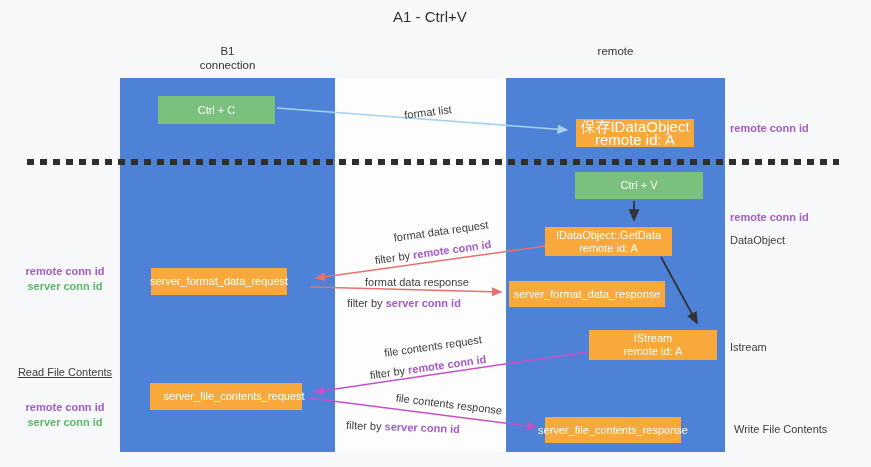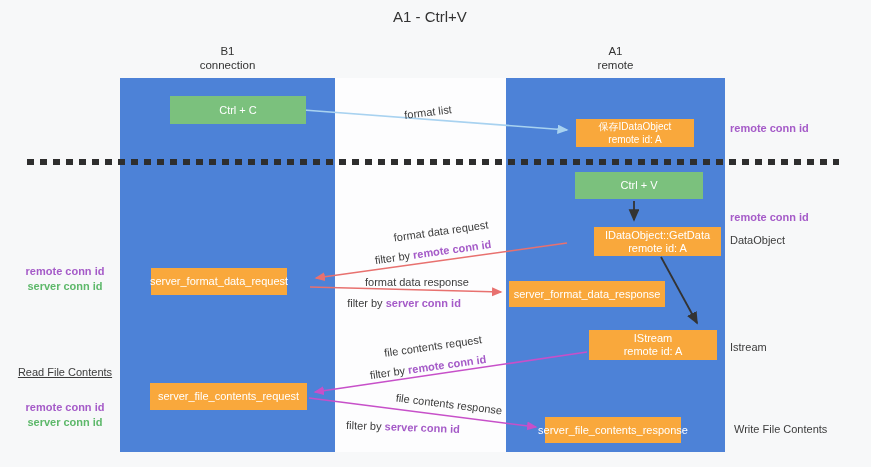--- a/index.html
+++ b/index.html
@@ -35,21 +35,20 @@
 
   <div class="title">
     <div>A1 - Ctrl+V</div>
   </div>
 
   <div class="lanehead l">
     <div>B1</div>
     <div>connection</div>
   </div>
   <div class="lanehead r">
-    <div>A1</div>
     <div>remote</div>
   </div>
 
   <div class="midcol"></div>
   <div class="lane lane-left"></div>
   <div class="lane lane-right"></div>
 
   <div class="dashline"></div>
 
   <svg class="arrows" width="871" height="467">
@@ -69,45 +68,45 @@
     </defs>
     <line x1="277" y1="108" x2="567" y2="130" stroke="#a8d2f0" stroke-width="1.6" marker-end="url(#mblue)"></line>
     <line x1="634" y1="201" x2="634" y2="220" stroke="#333333" stroke-width="1.8" marker-end="url(#mblack)"></line>
     <line x1="661" y1="257" x2="697" y2="323" stroke="#333333" stroke-width="1.8" marker-end="url(#mblack)"></line>
     <line x1="567" y1="243" x2="316" y2="278" stroke="#e8716f" stroke-width="1.5" marker-end="url(#mred)"></line>
     <line x1="310" y1="287" x2="501" y2="292" stroke="#e8716f" stroke-width="1.5" marker-end="url(#mred)"></line>
     <line x1="587" y1="352" x2="315" y2="392" stroke="#c750c9" stroke-width="1.5" marker-end="url(#mmag)"></line>
     <line x1="309" y1="398" x2="536" y2="427" stroke="#c750c9" stroke-width="1.5" marker-end="url(#mmag)"></line>
   </svg>
 
-  <div class="box green" style="left:158px;top:96px;width:136px;height:28px;margin-left:12px;">
+  <div class="box green" style="left:158px;top:96px;width:117px;height:28px;">
     <div>Ctrl + C</div>
   </div>
-  <div class="box orange" style="left:576px;top:119px;width:118px;height:28px;font-size:10px;">
+  <div class="box orange" style="left:576px;top:119px;width:118px;height:28px;font-size:15px;">
     <div>保存IDataObject</div>
     <div>remote id: A</div>
   </div>
   <div class="box green" style="left:575px;top:172px;width:128px;height:27px;">
     <div>Ctrl + V</div>
   </div>
-  <div class="box orange" style="left:594px;top:227px;width:127px;height:29px;">
+  <div class="box orange" style="left:545px;top:227px;width:127px;height:29px;">
     <div>IDataObject::GetData</div>
     <div>remote id: A</div>
   </div>
   <div class="box orange" style="left:151px;top:268px;width:136px;height:27px;">
     <div>server_format_data_request</div>
   </div>
   <div class="box orange" style="left:509px;top:281px;width:156px;height:26px;">
     <div>server_format_data_response</div>
   </div>
   <div class="box orange" style="left:589px;top:330px;width:128px;height:30px;">
     <div>IStream</div>
     <div>remote id: A</div>
   </div>
-  <div class="box orange" style="left:150px;top:383px;width:157px;height:27px;">
+  <div class="box orange" style="left:150px;top:383px;width:136px;height:27px;padding-left:16px;">
     <div>server_file_contents_request</div>
   </div>
   <div class="box orange" style="left:545px;top:417px;width:136px;height:26px;">
     <div>server_file_contents_response</div>
   </div>
 
   <div class="sidelabel purpletx" style="left:730px;top:122px;">remote conn id</div>
   <div class="sidelabel purpletx" style="left:730px;top:211px;">remote conn id</div>
   <div class="sidelabel darktx" style="left:730px;top:234px;">DataObject</div>
   <div class="sidelabel darktx" style="left:730px;top:341px;">Istream</div>

